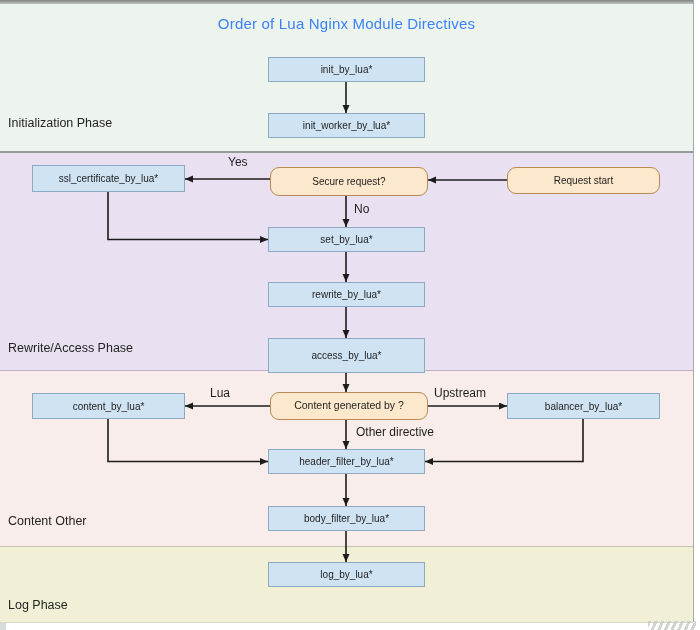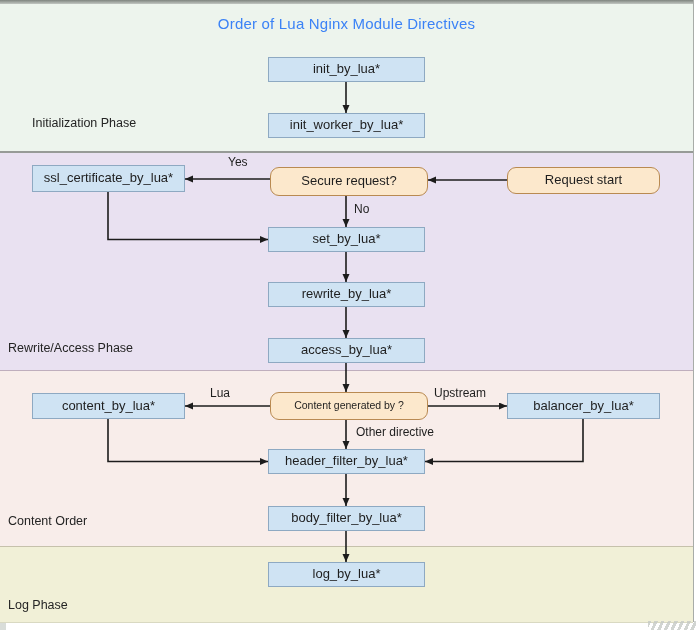--- a/index.html
+++ b/index.html
@@ -23,21 +23,21 @@
   .phase-log{top:547px;height:75px;background:var(--phase-log-bg,#f1f0d7);border-bottom:1px solid #d9d9c2;}
   .title{
     position:absolute;left:0;top:15px;width:693px;text-align:center;
     font-size:15px;color:#3b82f6;letter-spacing:.2px;
   }
   .phase-label{
     position:absolute;left:8px;font-size:12.5px;color:#242424;
   }
   .node{
     position:absolute;display:flex;align-items:center;justify-content:center;
-    font-size:13px;text-align:center;box-sizing:border-box;line-height:1.1;
+    font-size:10px;text-align:center;box-sizing:border-box;line-height:1.1;
   }
   .node.blue{
     background:var(--node-blue-bg,#cfe3f3);
     border:1px solid var(--node-blue-border,#8ea9c2);
   }
   .node.peach{
     background:var(--node-peach-bg,#fce8cc);
     border:1px solid var(--node-peach-border,#b98a52);
     border-radius:9px;
   }
@@ -64,23 +64,23 @@
   <div class="diagram">
     <div class="topbar"></div>
 
     <div class="phase phase-init"></div>
     <div class="phase phase-rewrite"></div>
     <div class="phase phase-content"></div>
     <div class="phase phase-log"></div>
 
     <div class="title">Order of Lua Nginx Module Directives</div>
 
-    <div class="phase-label" style="top:116px;margin-left:24px;">Initialization Phase</div>
+    <div class="phase-label" style="top:116px;">Initialization Phase</div>
     <div class="phase-label" style="top:341px;">Rewrite/Access Phase</div>
-    <div class="phase-label" style="top:514px;">Content Order</div>
+    <div class="phase-label" style="top:514px;">Content Other</div>
     <div class="phase-label" style="top:598px;">Log Phase</div>
 
     <svg class="edges" viewBox="0 0 700 630">
       <defs>
         <marker id="ah" markerWidth="9" markerHeight="8" refX="8" refY="3.5" orient="auto" markerUnits="userSpaceOnUse">
           <path d="M0,0 L8,3.5 L0,7 Z"></path>
         </marker>
       </defs>
       <path d="M346,82 V113" marker-end="url(#ah)"></path>
       <path d="M507,180 H428" marker-end="url(#ah)"></path>
@@ -100,21 +100,21 @@
     </svg>
 
     <div class="node blue" style="left:268px;top:57px;width:157px;height:25px;">init_by_lua*</div>
     <div class="node blue" style="left:268px;top:113px;width:157px;height:25px;">init_worker_by_lua*</div>
 
     <div class="node blue" style="left:32px;top:165px;width:153px;height:27px;">ssl_certificate_by_lua*</div>
     <div class="node peach" style="left:270px;top:167px;width:158px;height:29px;">Secure request?</div>
     <div class="node peach" style="left:507px;top:167px;width:153px;height:27px;">Request start</div>
     <div class="node blue" style="left:268px;top:227px;width:157px;height:25px;">set_by_lua*</div>
     <div class="node blue" style="left:268px;top:282px;width:157px;height:25px;">rewrite_by_lua*</div>
-    <div class="node blue" style="left:268px;top:338px;width:157px;height:25px;">access_by_lua*</div>
+    <div class="node blue" style="left:268px;top:338px;width:157px;height:35px;">access_by_lua*</div>
 
     <div class="node blue" style="left:32px;top:393px;width:153px;height:26px;">content_by_lua*</div>
     <div class="node peach small-text" style="left:270px;top:392px;width:158px;height:28px;">Content generated by ?</div>
     <div class="node blue" style="left:507px;top:393px;width:153px;height:26px;">balancer_by_lua*</div>
     <div class="node blue" style="left:268px;top:449px;width:157px;height:25px;">header_filter_by_lua*</div>
     <div class="node blue" style="left:268px;top:506px;width:157px;height:25px;">body_filter_by_lua*</div>
 
     <div class="node blue" style="left:268px;top:562px;width:157px;height:25px;">log_by_lua*</div>
 
     <div class="edge-label" style="left:208px;top:155px;margin-left:20px;">Yes</div>

